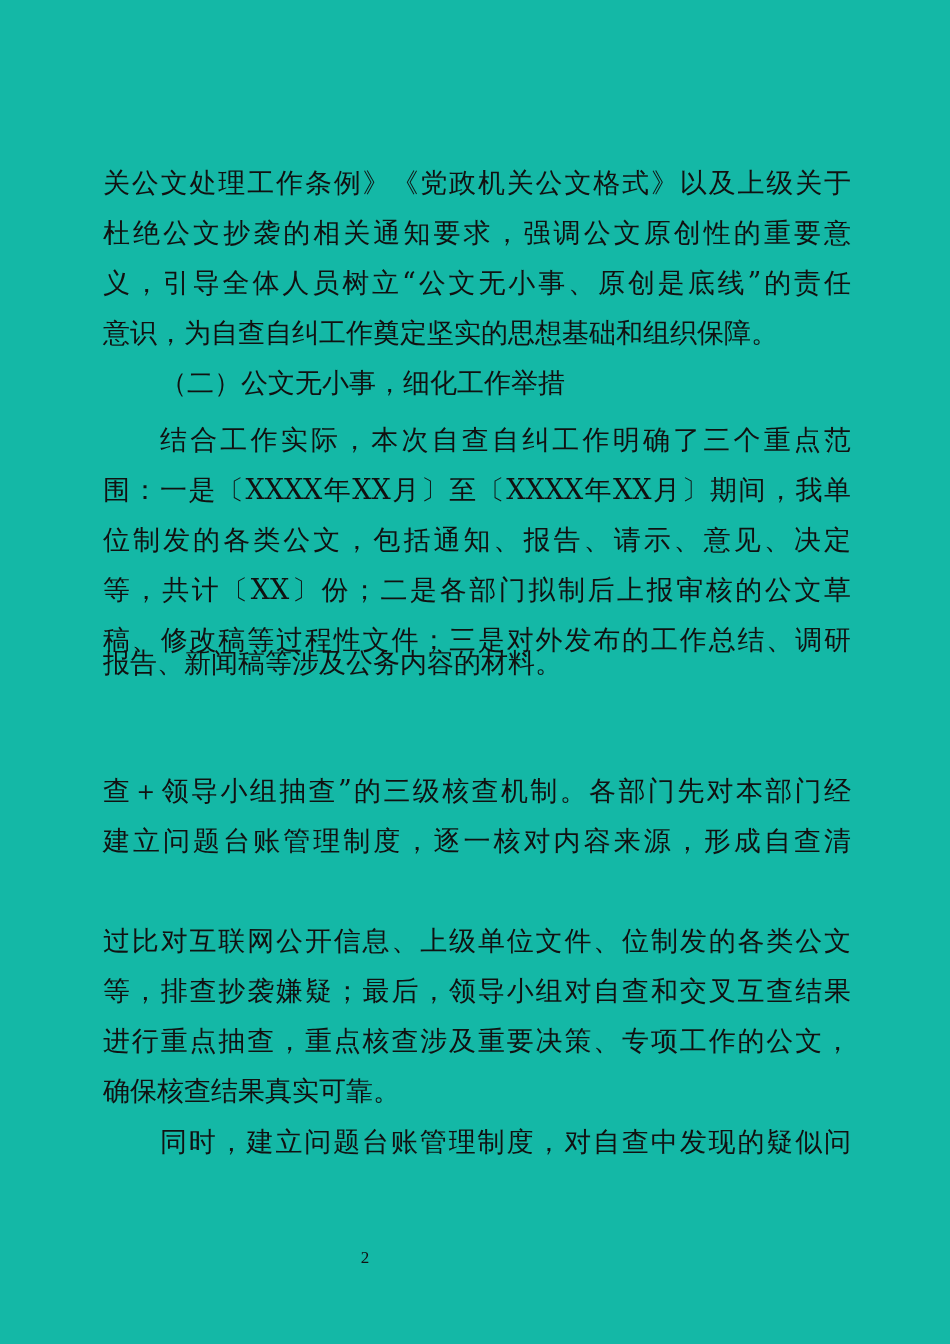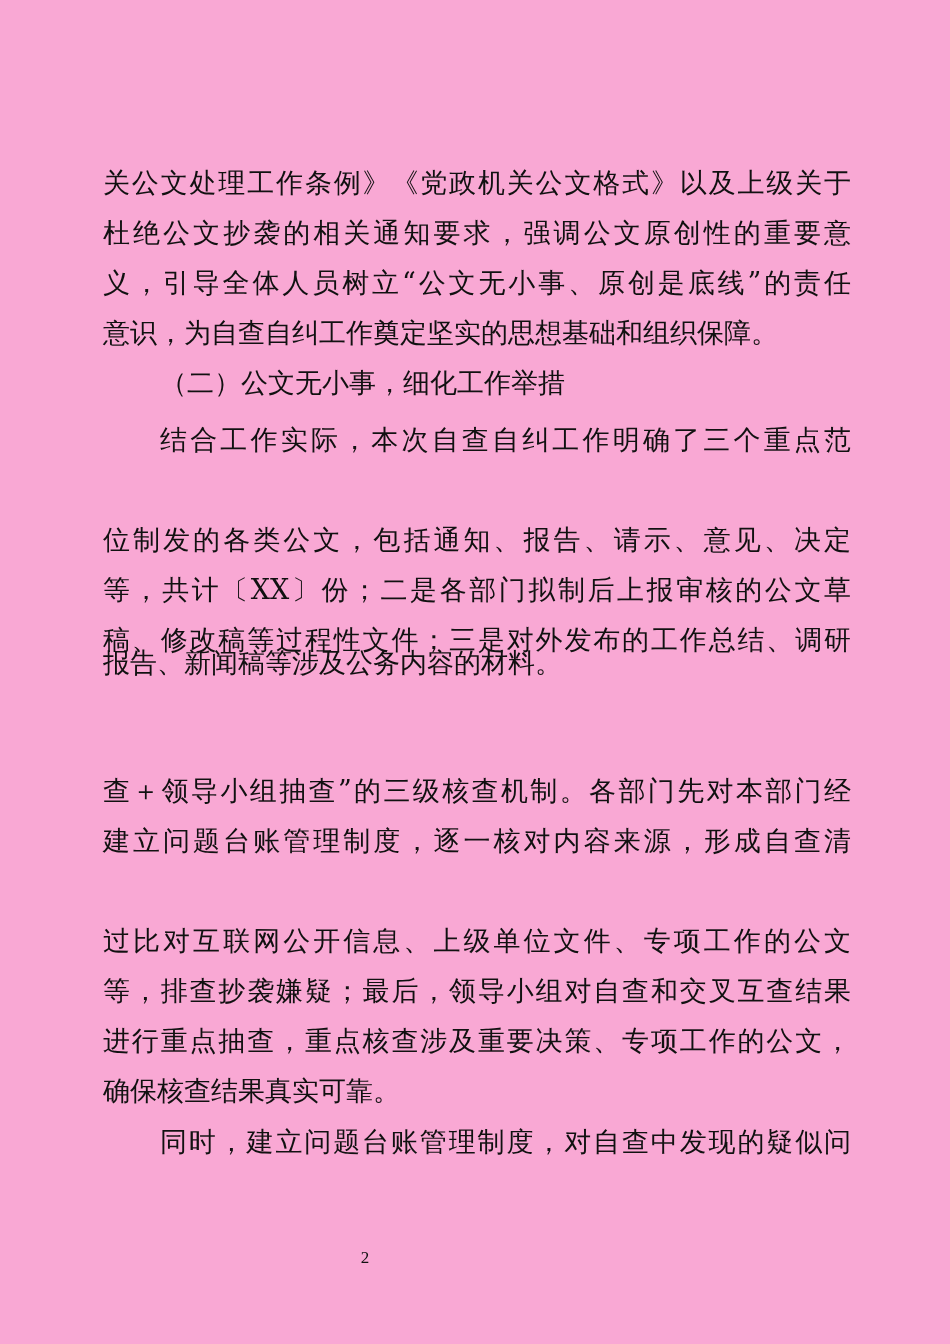--- a/index.html
+++ b/index.html
@@ -1,17 +1,17 @@
 <!DOCTYPE html>
 <html><head>
 <meta charset="utf-8">
 <style>
   html, body { margin: 0; padding: 0; background: #ffffff; }
   body { width: 950px; height: 1344px; position: relative; overflow: hidden; }
-  .page { position: absolute; left: 0; top: 0; width: 950px; height: 1344px; background: #f9a8d4; }
+  .page { position: absolute; left: 0; top: 0; width: 950px; height: 1344px; background: #14b8a6; }
   .line {
     position: absolute;
     left: 103px;
     width: 748px;
     height: 50px;
     line-height: 50px;
     font-family: "DejaVu Serif", "Liberation Serif", serif;
     font-size: 27px;
     color: #111;
     white-space: nowrap;
@@ -35,26 +35,27 @@
 </head>
 <body>
 
 <div class="page">
   <div class="line" style="top:158px">关公文处理工作条例》《党政机关公文格式》以及上级关于</div>
   <div class="line" style="top:208px">杜绝公文抄袭的相关通知要求，强调公文原创性的重要意</div>
   <div class="line" style="top:258px">义，引导全体人员树立“公文无小事、原创是底线”的责任</div>
   <div class="line last" style="top:308px">意识，为自查自纠工作奠定坚实的思想基础和组织保障。</div>
   <div class="line indent last" style="top:358px">（二）公文无小事，细化工作举措</div>
   <div class="line indent" style="top:415px">结合工作实际，本次自查自纠工作明确了三个重点范</div>
+  <div class="line" style="top:465px">围：一是〔XXXX年XX月〕至〔XXXX年XX月〕期间，我单</div>
   <div class="line" style="top:515px">位制发的各类公文，包括通知、报告、请示、意见、决定</div>
   <div class="line" style="top:565px">等，共计〔XX〕份；二是各部门拟制后上报审核的公文草</div>
   <div class="line" style="top:615px">稿、修改稿等过程性文件；三是对外发布的工作总结、调研</div>
   <div class="line last" style="top:638px">报告、新闻稿等涉及公务内容的材料。</div>
   <div class="line" style="top:766px">查＋领导小组抽查”的三级核查机制。各部门先对本部门经</div>
   <div class="line" style="top:816px">建立问题台账管理制度，逐一核对内容来源，形成自查清</div>
-  <div class="line" style="top:916px">过比对互联网公开信息、上级单位文件、专项工作的公文</div>
+  <div class="line" style="top:916px">过比对互联网公开信息、上级单位文件、位制发的各类公文</div>
   <div class="line" style="top:966px">等，排查抄袭嫌疑；最后，领导小组对自查和交叉互查结果</div>
   <div class="line" style="top:1016px">进行重点抽查，重点核查涉及重要决策、专项工作的公文，</div>
   <div class="line last" style="top:1066px">确保核查结果真实可靠。</div>
   <div class="line indent" style="top:1117px">同时，建立问题台账管理制度，对自查中发现的疑似问</div>
 
   <div class="page-number">2</div>
 </div>
 
 </body></html>

